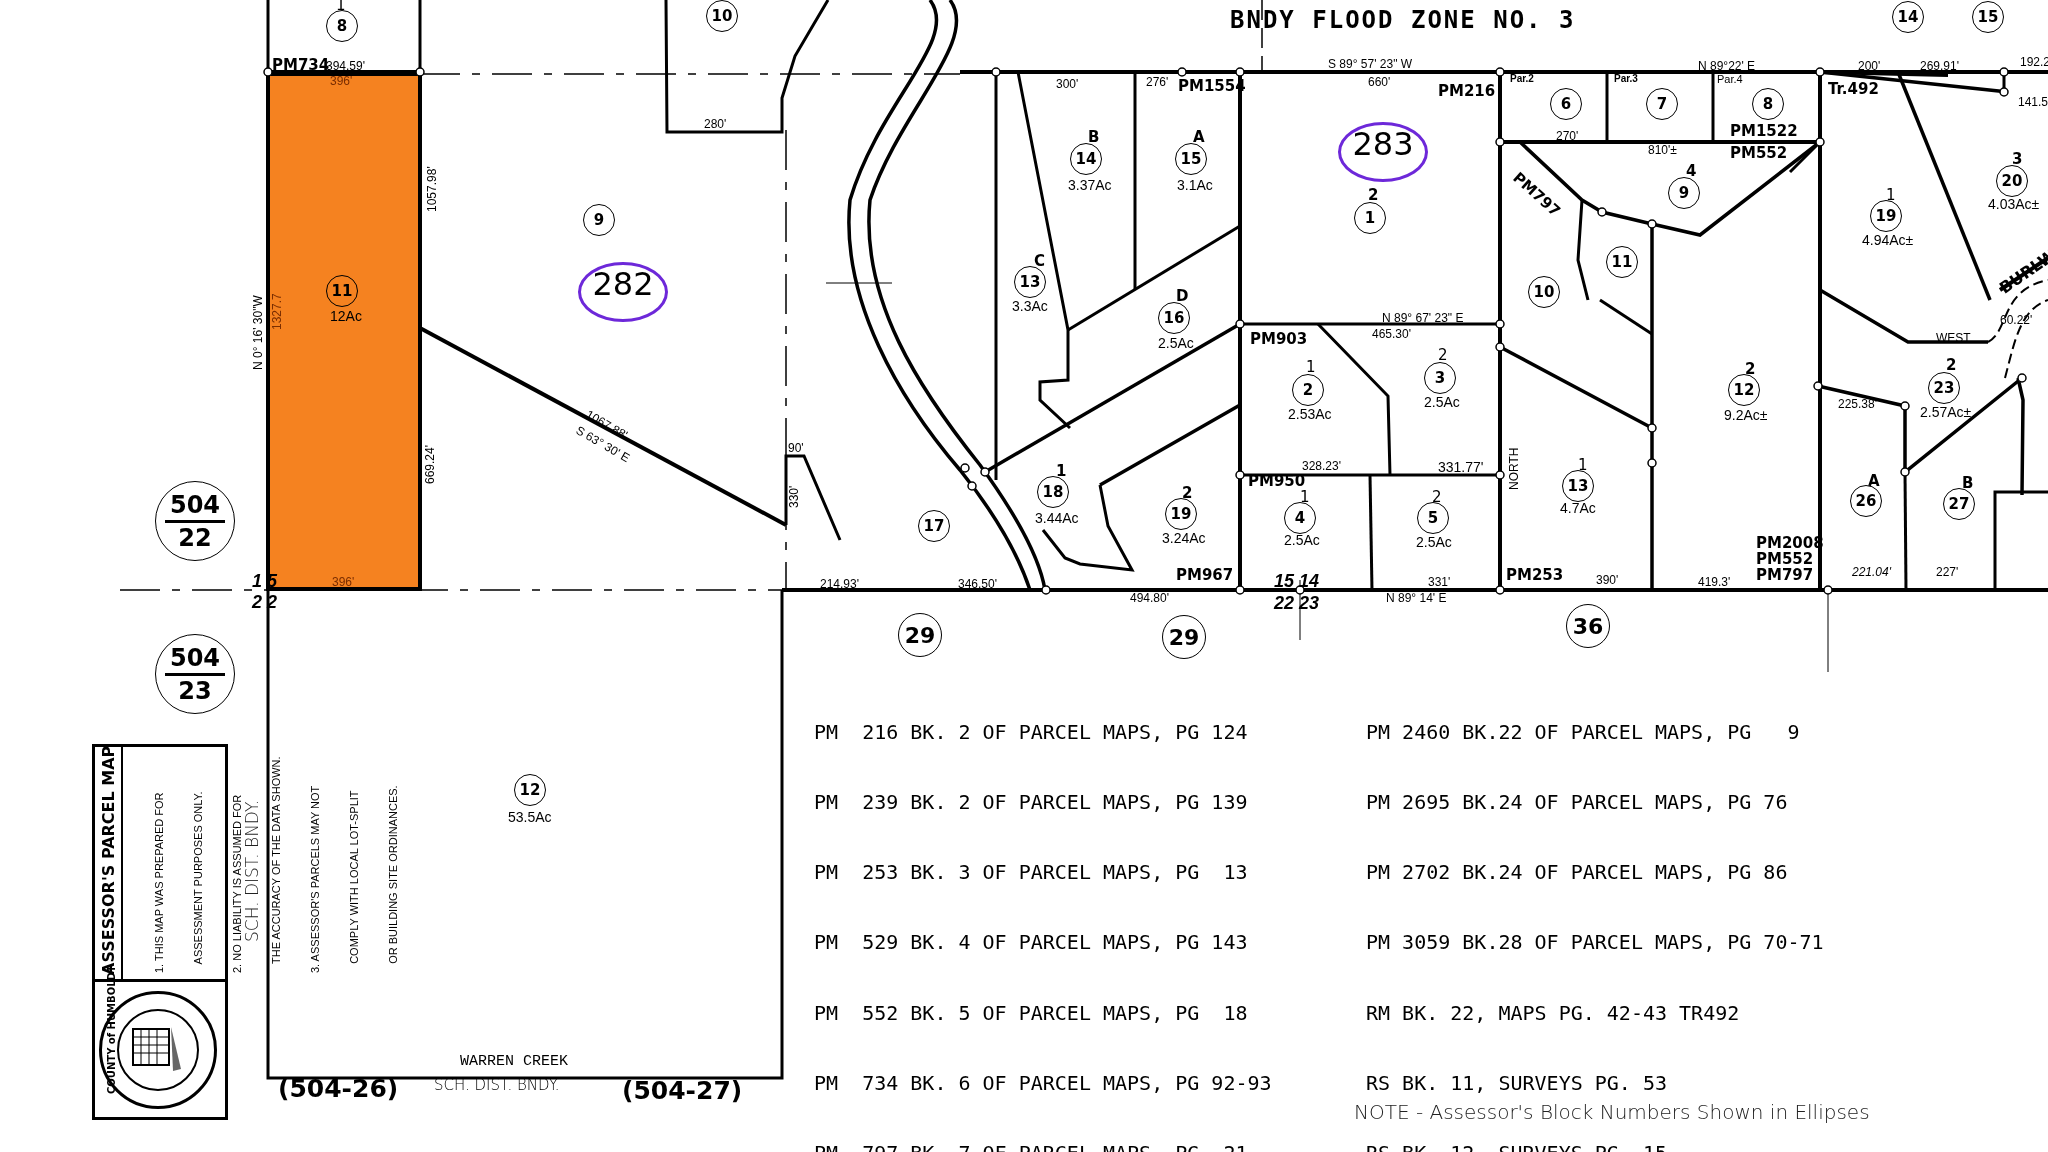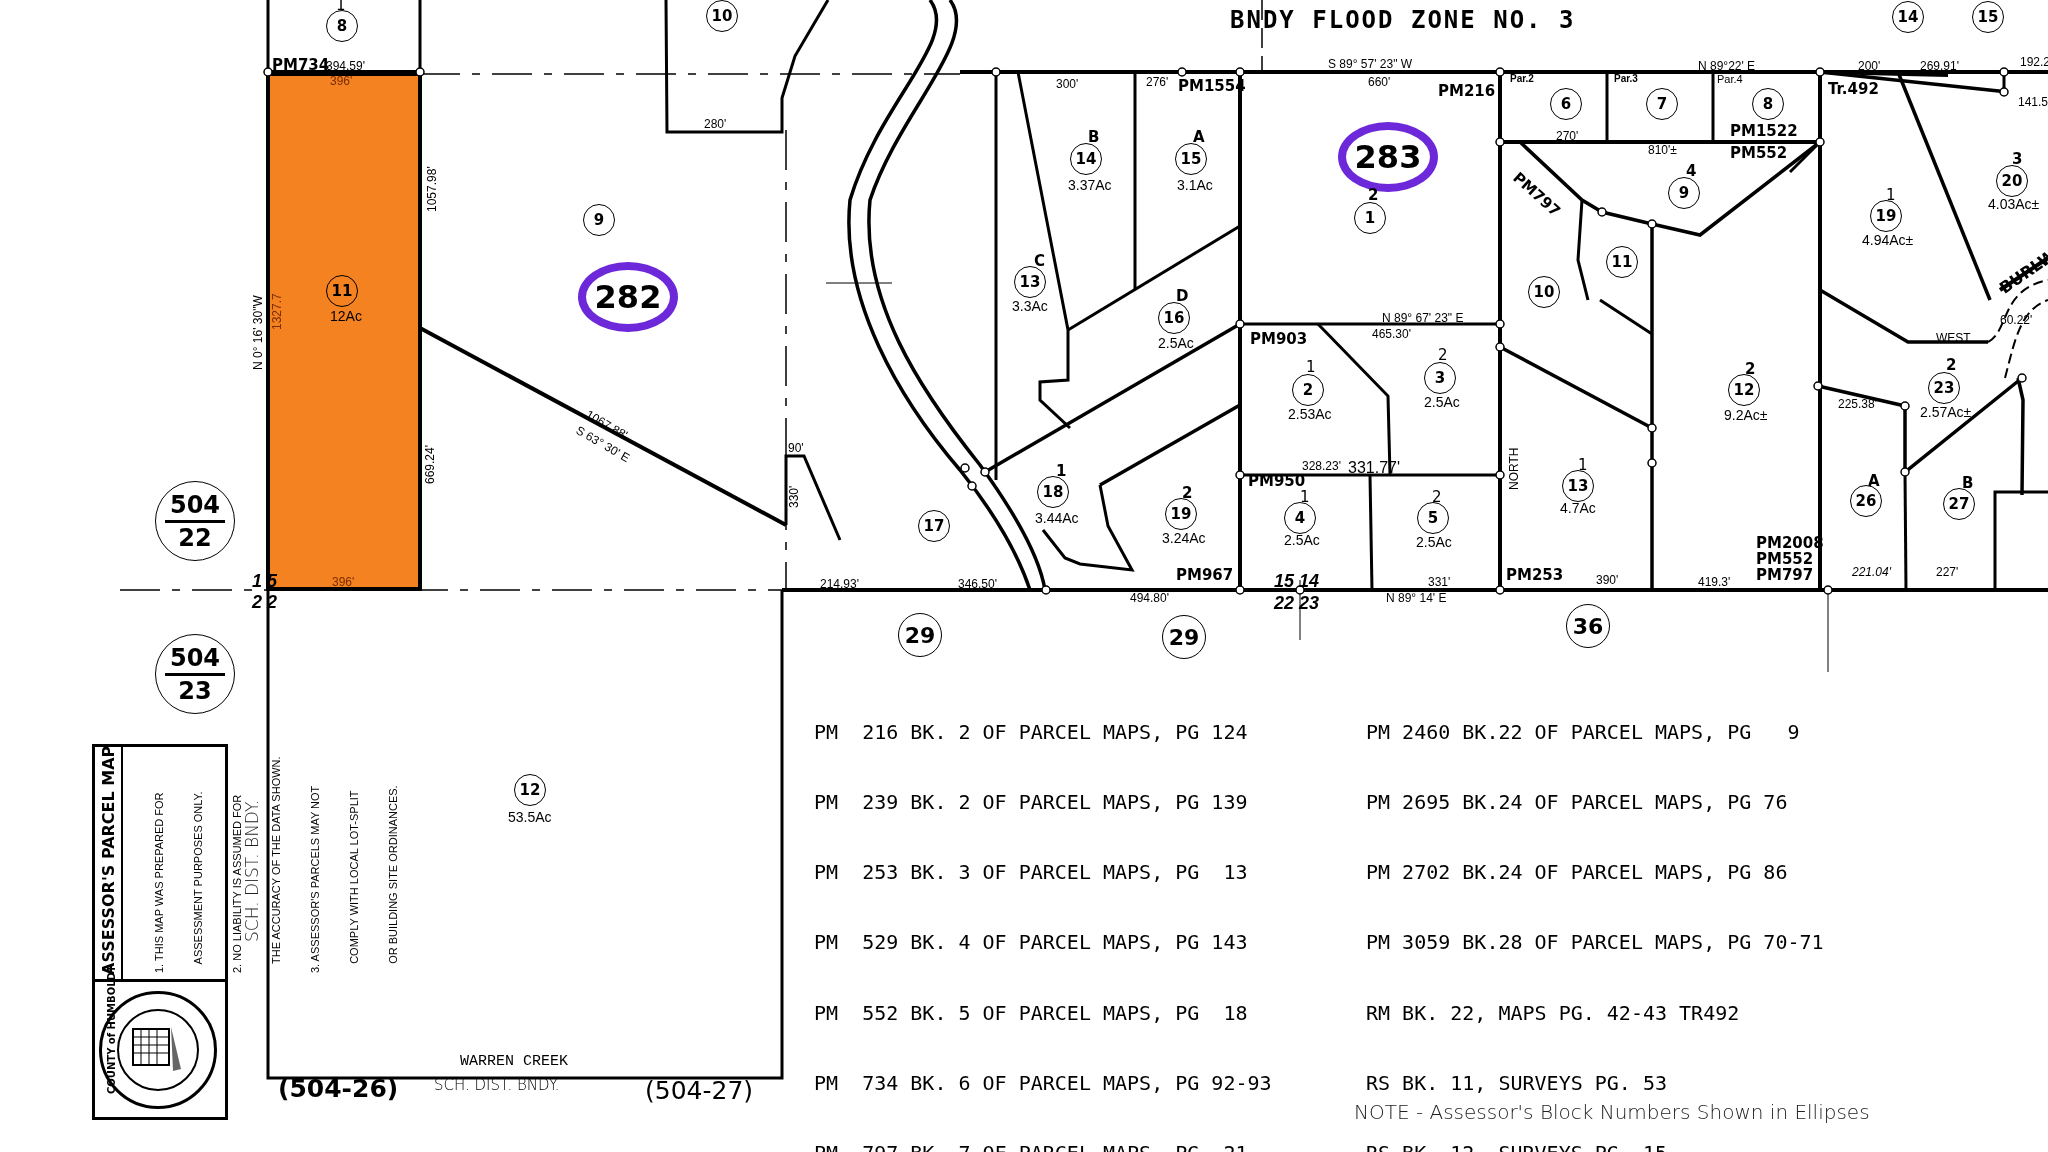--- a/index.html
+++ b/index.html
@@ -4,21 +4,21 @@
 <style>
   html,body{margin:0;padding:0;background:#fff;}
   body{width:2048px;height:1152px;position:relative;overflow:hidden;font-family:"DejaVu Sans",sans-serif;color:#000;}
   #map{position:absolute;left:0;top:0;width:2048px;height:1152px;}
   .lbl{position:absolute;white-space:nowrap;font-family:"Liberation Sans",sans-serif;font-size:13px;line-height:1;}
   .lbl.bold{font-weight:bold;font-family:"DejaVu Sans",sans-serif;font-size:15px;}
   .pcirc{position:absolute;width:30px;height:30px;border:1.5px solid #000;border-radius:50%;display:flex;align-items:center;justify-content:center;font-weight:bold;font-size:15px;font-family:"DejaVu Sans",sans-serif;background:#fff;}
   .pcirc.big{width:42px;height:42px;font-size:22px;}
   .acres{position:absolute;font-family:"Liberation Sans",sans-serif;font-size:14px;white-space:nowrap;}
   .lotnum{position:absolute;font-family:"DejaVu Sans",sans-serif;font-weight:bold;font-size:15px;}
-  .block-ellipse{position:absolute;border:8px solid #6d28d9;border-radius:50%;display:flex;align-items:center;justify-content:center;font-weight:bold;font-family:"DejaVu Sans",sans-serif;}
+  .block-ellipse{position:absolute;border:3px solid #6d28d9;border-radius:50%;display:flex;justify-content:center;font-weight:normal;font-family:"DejaVu Sans",sans-serif;}
   .book-circle{position:absolute;width:78px;height:78px;border:1.5px solid #000;border-radius:50%;display:flex;flex-direction:column;align-items:center;justify-content:center;font-weight:bold;font-family:"DejaVu Sans",sans-serif;font-size:24px;line-height:1;}
   .book-circle .bar{width:60px;height:3px;background:#000;margin:3px 0;}
   .refs{position:absolute;font-family:"DejaVu Sans Mono",monospace;font-size:20px;line-height:23.4px;white-space:pre;}
   .note{position:absolute;font-family:"DejaVu Sans",sans-serif;font-weight:300;font-size:20px;line-height:28px;white-space:pre;color:#222;}
   .title-box{position:absolute;left:92px;top:744px;width:130px;height:370px;border:3px solid #000;}
   .road-label{position:absolute;font-family:"DejaVu Sans",sans-serif;font-weight:bold;}
 </style>
 </head>
 <body>
 
@@ -318,21 +318,21 @@
 <div class="lbl bold" style="left:1506px;top:568px;">PM253</div>
 <div class="lbl bold" style="left:1756px;top:536px;">PM2008</div>
 <div class="lbl bold" style="left:1756px;top:552px;">PM552</div>
 <div class="lbl bold" style="left:1756px;top:568px;">PM797</div>
 <div class="lbl bold" style="left:1828px;top:82px;">Tr.492</div>
 
 <div class="lbl" style="left:244px;top:942px;font-size:17px;transform:rotate(-90deg);transform-origin:left top;font-family:'DejaVu Sans',sans-serif;font-weight:300;color:#222;">SCH. DIST. BNDY.</div>
 <div class="lbl" style="left:444px;top:1054px;font-size:15px;font-family:Liberation Mono, monospace;font-weight:300;margin-left:16px;">WARREN CREEK</div>
 <div class="lbl" style="left:434px;top:1078px;font-size:15px;font-family:'DejaVu Sans',sans-serif;font-weight:300;">SCH. DIST. BNDY.</div>
 <div class="lbl" style="left:278px;top:1076px;font-size:25px;font-weight:bold;font-family:'DejaVu Sans',sans-serif;">(504-26)</div>
-<div class="lbl" style="left:622px;top:1078px;font-size:25px;font-weight:normal;font-family:'DejaVu Sans',sans-serif;margin-left:23px;">(504-27)</div>
+<div class="lbl" style="left:622px;top:1078px;font-size:25px;font-weight:bold;font-family:'DejaVu Sans',sans-serif;">(504-27)</div>
 <div class="road-label" style="left:1996px;top:282px;font-size:16px;transform:rotate(-35deg);transform-origin:left top;">BURLW</div>
 <div class="lbl" style="left:1508px;top:490px;transform:rotate(-90deg);transform-origin:left top;font-size:12px;">NORTH</div>
 <div class="lbl" style="left:1936px;top:332px;font-size:12px;">WEST</div>
 
 <div class="lbl" style="left:326px;top:60px;font-size:12px;">394.59'</div>
 <div class="lbl" style="left:330px;top:75px;font-size:12px;color:#7a2d00;">396'</div>
 <div class="lbl" style="left:332px;top:576px;font-size:12px;color:#7a2d00;">396'</div>
 <div class="lbl" style="left:252px;top:370px;font-size:12px;transform:rotate(-90deg);transform-origin:left top;">N 0° 16' 30"W</div>
 <div class="lbl" style="left:271px;top:330px;font-size:12px;transform:rotate(-90deg);transform-origin:left top;color:#7a2d00;">1327.7</div>
 <div class="lbl" style="left:426px;top:212px;font-size:12px;transform:rotate(-90deg);transform-origin:left top;">1057.98'</div>
@@ -346,21 +346,21 @@
 <div class="lbl" style="left:958px;top:578px;font-size:12px;">346.50'</div>
 <div class="lbl" style="left:1130px;top:592px;font-size:12px;">494.80'</div>
 <div class="lbl" style="left:1328px;top:58px;font-size:12px;">S 89° 57' 23" W</div>
 <div class="lbl" style="left:1368px;top:76px;font-size:12px;">660'</div>
 <div class="lbl" style="left:1698px;top:60px;font-size:12px;">N 89°22' E</div>
 <div class="lbl" style="left:1056px;top:78px;font-size:12px;">300'</div>
 <div class="lbl" style="left:1146px;top:76px;font-size:12px;">276'</div>
 <div class="lbl" style="left:1382px;top:312px;font-size:12px;">N 89° 67' 23" E</div>
 <div class="lbl" style="left:1372px;top:328px;font-size:12px;">465.30'</div>
 <div class="lbl" style="left:1302px;top:460px;font-size:12px;">328.23'</div>
-<div class="lbl" style="left:1348px;top:460px;font-size:16px;">331.77'</div>
+<div class="lbl" style="left:1438px;top:460px;font-size:14px;">331.77'</div>
 <div class="lbl" style="left:1386px;top:592px;font-size:12px;">N 89° 14' E</div>
 <div class="lbl" style="left:1428px;top:576px;font-size:12px;">331'</div>
 <div class="lbl" style="left:1556px;top:130px;font-size:12px;">270'</div>
 <div class="lbl" style="left:1648px;top:144px;font-size:12px;">810'±</div>
 <div class="lbl" style="left:1596px;top:574px;font-size:12px;">390'</div>
 <div class="lbl" style="left:1698px;top:576px;font-size:12px;">419.3'</div>
 <div class="lbl" style="left:1858px;top:60px;font-size:12px;">200'</div>
 <div class="lbl" style="left:1920px;top:60px;font-size:12px;">269.91'</div>
 <div class="lbl" style="left:2020px;top:56px;font-size:12px;">192.2</div>
 <div class="lbl" style="left:2018px;top:96px;font-size:12px;">141.5</div>

